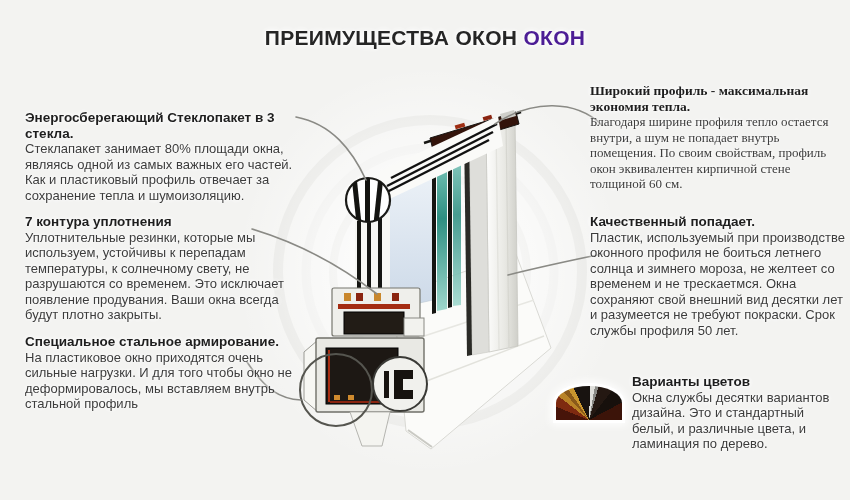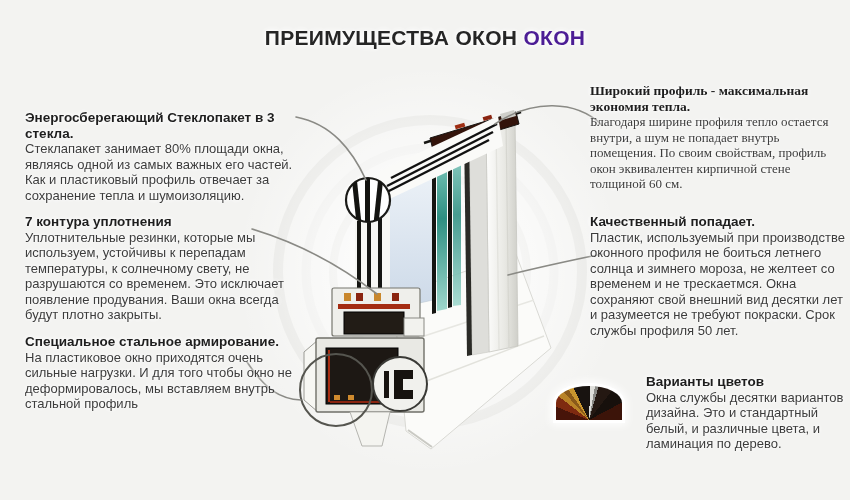--- a/index.html
+++ b/index.html
@@ -26,21 +26,21 @@
     margin:0;padding:0;font-size:13.5px;line-height:15.5px;
     font-weight:700;color:#1e1e1e;
   }
   .feature p{margin:0;padding:0;}
   .f-l1{left:25px;top:110px;width:270px;}
   .f-l2{left:25px;top:214px;width:270px;}
   .f-l3{left:25px;top:334px;width:272px;}
   .f-r1{left:590px;top:83px;width:254px;font-family:Liberation Serif, serif;}
   .f-r2{left:590px;top:214px;width:258px;}
   .f-r3{left:556px;top:374px;width:290px;display:flex;align-items:flex-start;}
-  .f-r3 .txt{width:214px;margin-left:24px;}
+  .f-r3 .txt{width:214px;margin-left:10px;}
   .fan{
     flex:0 0 auto;width:66px;height:34px;margin-top:12px;
     border-radius:66px 66px 0 0 / 34px 34px 0 0;
     background:conic-gradient(from 270deg at 50% 100%,
       #471409 0deg 22deg, #7e2a10 22deg 38deg, #b98327 38deg 48deg,
       #8a5a1a 48deg 56deg, #c9962e 56deg 64deg, #181310 64deg 92deg,
       #dededa 92deg 100deg, #8a8a86 100deg 106deg, #241812 106deg 128deg,
       #17100c 128deg 152deg, #3c1409 152deg 180deg);
     box-shadow:0 0 0 3px #fff,0 0 8px 5px rgba(255,255,255,.95);
   }

